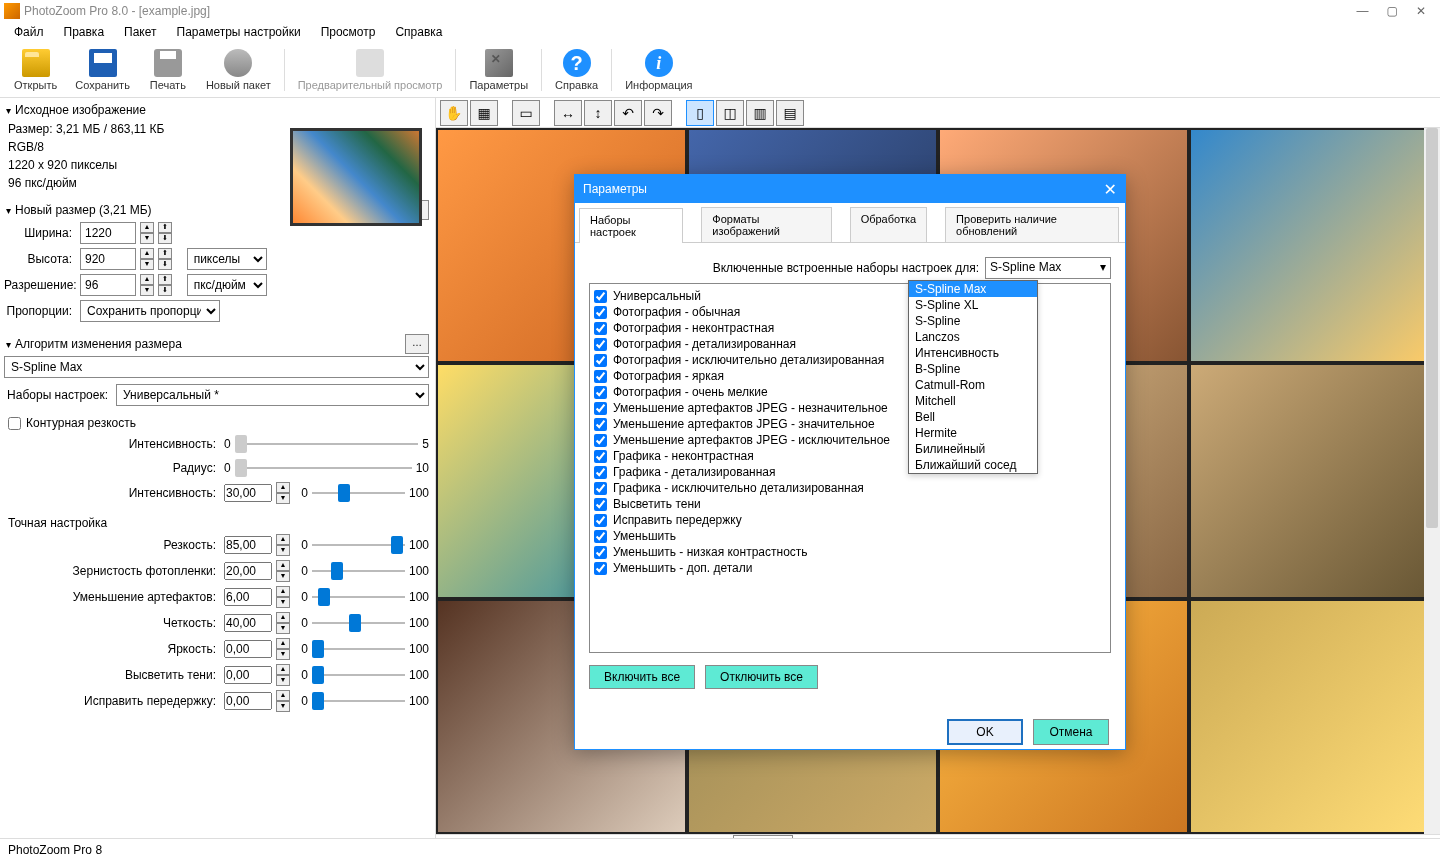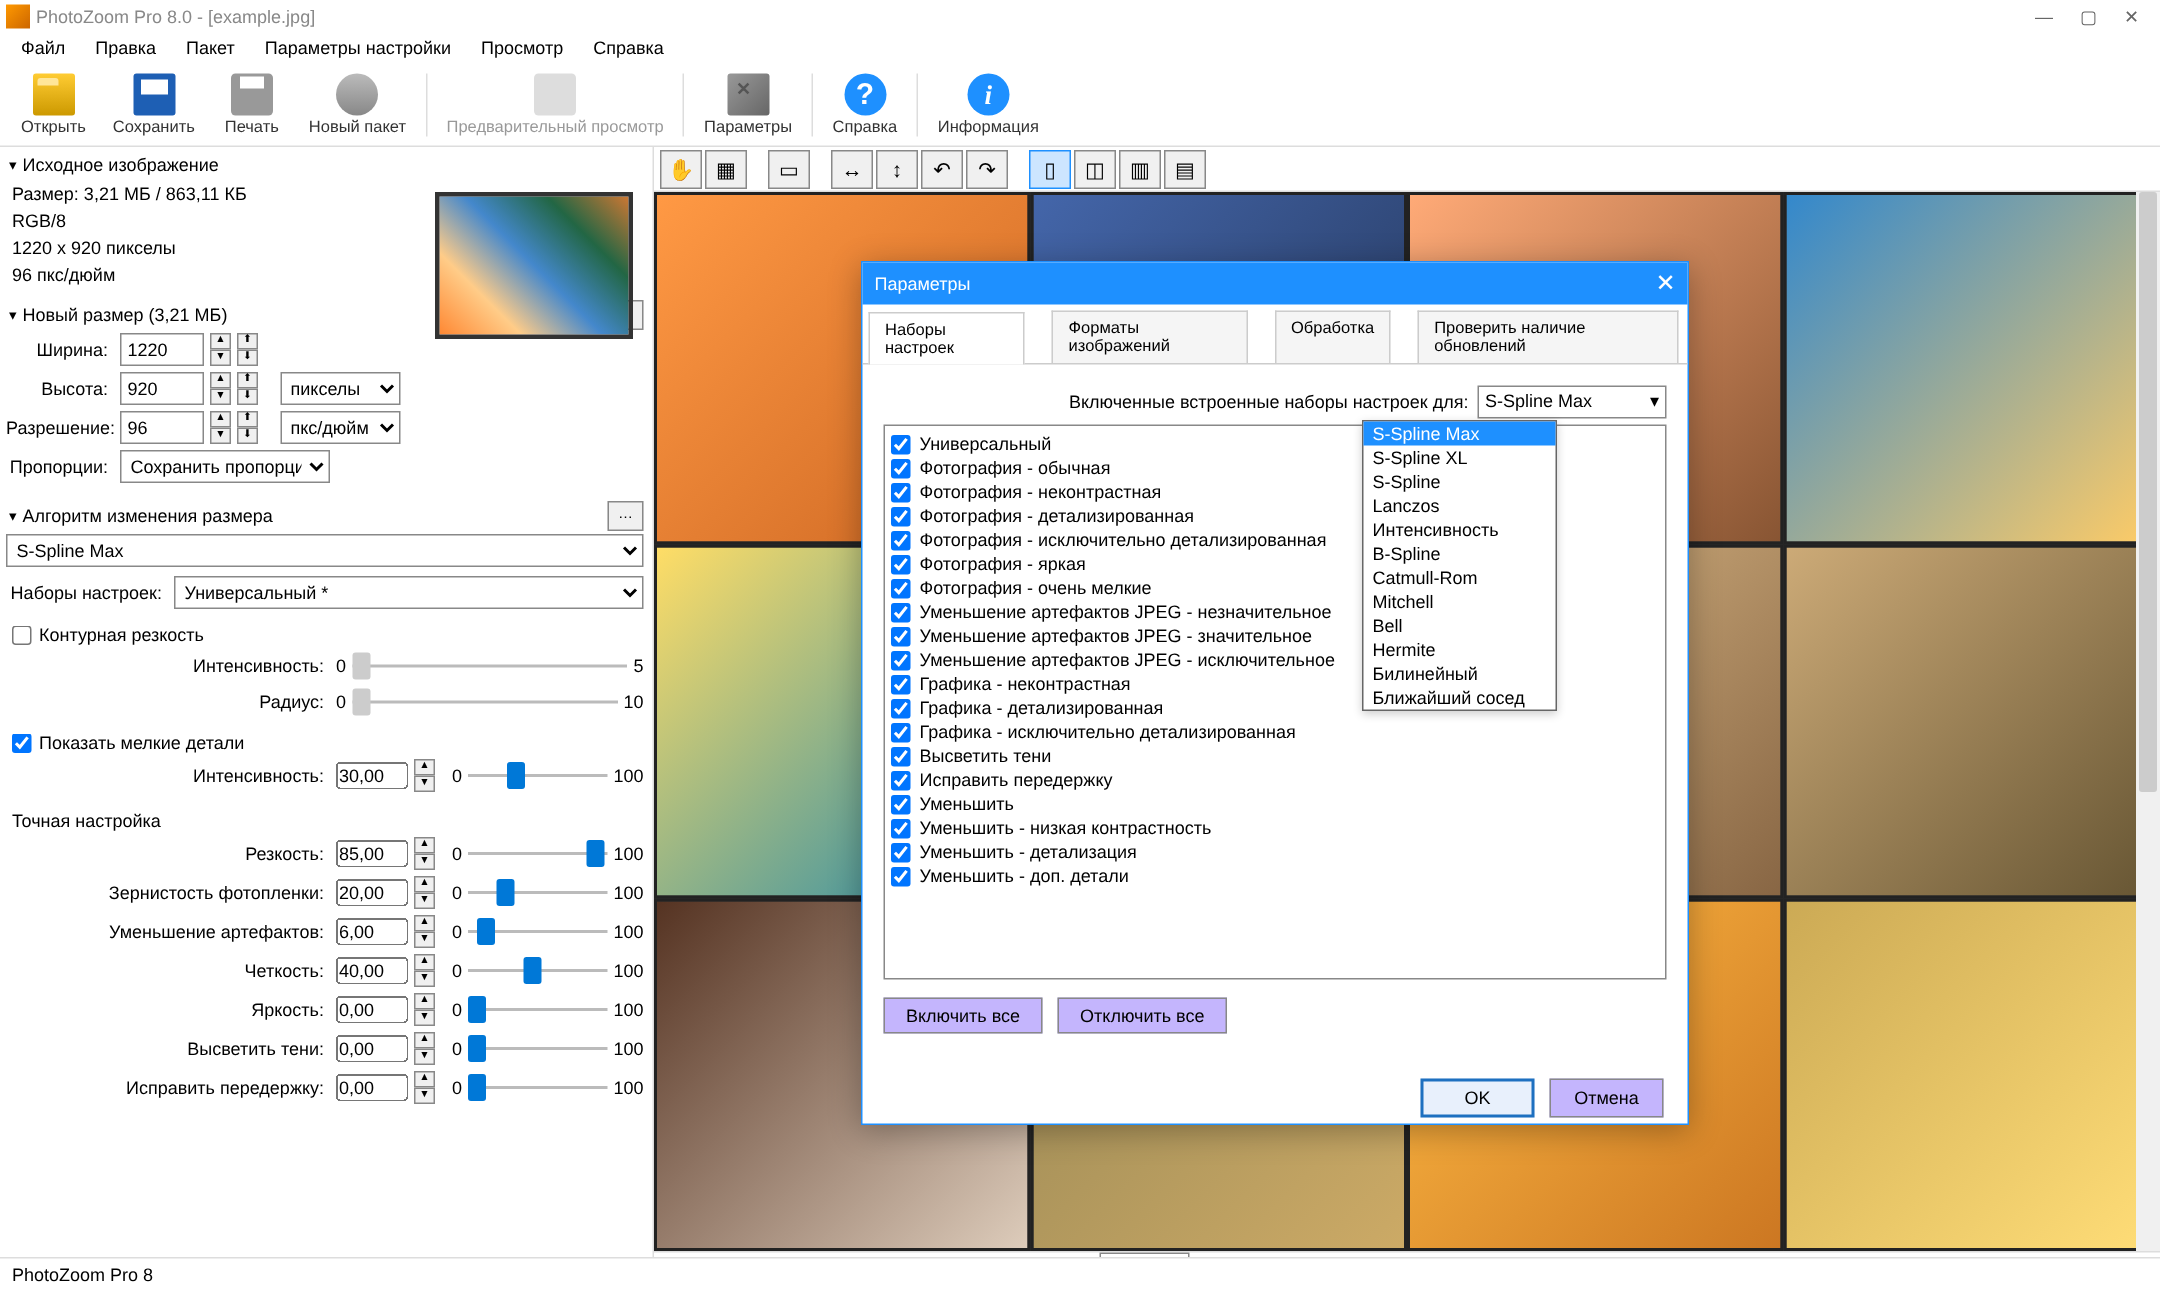--- a/index.html
+++ b/index.html
@@ -67,21 +67,21 @@
 .dlg-tab.active{background:#fff;position:relative;top:1px}
 .dlg-body{padding:14px}
 .preset-label{text-align:right;padding-right:6px}
 .preset-row{display:flex;align-items:center;margin-bottom:4px}
 .preset-select{border:1px solid #888;width:126px;height:22px;padding:2px 18px 2px 4px;background:#fff;position:relative}
 .preset-select::after{content:"▾";position:absolute;right:4px;top:2px}
 .preset-list{border:1px solid #888;height:370px;overflow-y:auto;padding:4px}
 .preset-item{display:flex;align-items:center;padding:1px 0}
 .preset-item input{margin-right:6px}
 .dlg-btns{display:flex;gap:10px;margin-top:12px}
-.btn{border:1px solid #888;background:#c4b5fd;padding:4px 14px;cursor:default}
+.btn{border:1px solid #888;background:#5eead4;padding:4px 14px;cursor:default}
 .btn.primary{border:2px solid #1e70c0;background:#e8f0fc}
 .dlg-footer{position:absolute;bottom:4px;right:16px;display:flex;gap:10px}
 .dropdown{position:absolute;left:908px;top:280px;width:130px;background:#fff;border:1px solid #666;z-index:200;box-shadow:0 2px 6px rgba(0,0,0,0.2)}
 .dd-item{padding:1px 6px;cursor:default;font-size:12px}
 .dd-item.sel{background:#1e90ff;color:#fff}
 .scrollv{position:absolute;right:0;top:0;bottom:0;width:16px;background:#f0f0f0}
 .scrollv .sthumb{position:absolute;left:2px;right:2px;top:0;height:400px;background:#ccc;border-radius:2px}
 </style>
 </head>
 <body>
@@ -223,24 +223,20 @@
     <div class="slider-row">
         <span class="lbl" style="width:216px">Радиус:</span>
         <span>0</span>
         <div class="slider-track gray">
           <div class="line"></div>
           <div class="thumb-s" style="left:0"></div>
         </div>
         <span>10</span>
       </div>
 
-    <div class="cb" style="margin-top:6px">
-        <input type="checkbox" checked="" style="">
-        <span>Показать мелкие детали</span>
-      </div>
     <div class="slider-row">
         <span class="lbl" style="width:216px">Интенсивность:</span>
         <input type="text" style="width: 48px;" value="30,00">
         <div class="spinbtns">
           <span>▲</span>
           <span>▼</span>
         </div>
         <span style="width:14px;text-align:right">0</span>
         <div class="slider-track">
           <div class="line"></div>
@@ -482,24 +478,20 @@
         <div class="preset-item">
           <input type="checkbox" checked="" style="">
           <span>Уменьшить</span>
         </div>
         <div class="preset-item">
           <input type="checkbox" checked="" style="">
           <span>Уменьшить - низкая контрастность</span>
         </div>
         <div class="preset-item">
           <input type="checkbox" checked="" style="">
-          <span>Уменьшить - детализация</span>
-        </div>
-        <div class="preset-item">
-          <input type="checkbox" checked="" style="">
           <span>Уменьшить - доп. детали</span>
         </div>
       </div>
     <div class="dlg-btns">
       <button class="btn">Включить все</button>
       <button class="btn">Отключить все</button>
     </div>
   </div>
   <div class="dlg-footer">
     <button class="btn primary" style="width:76px">OK</button>

